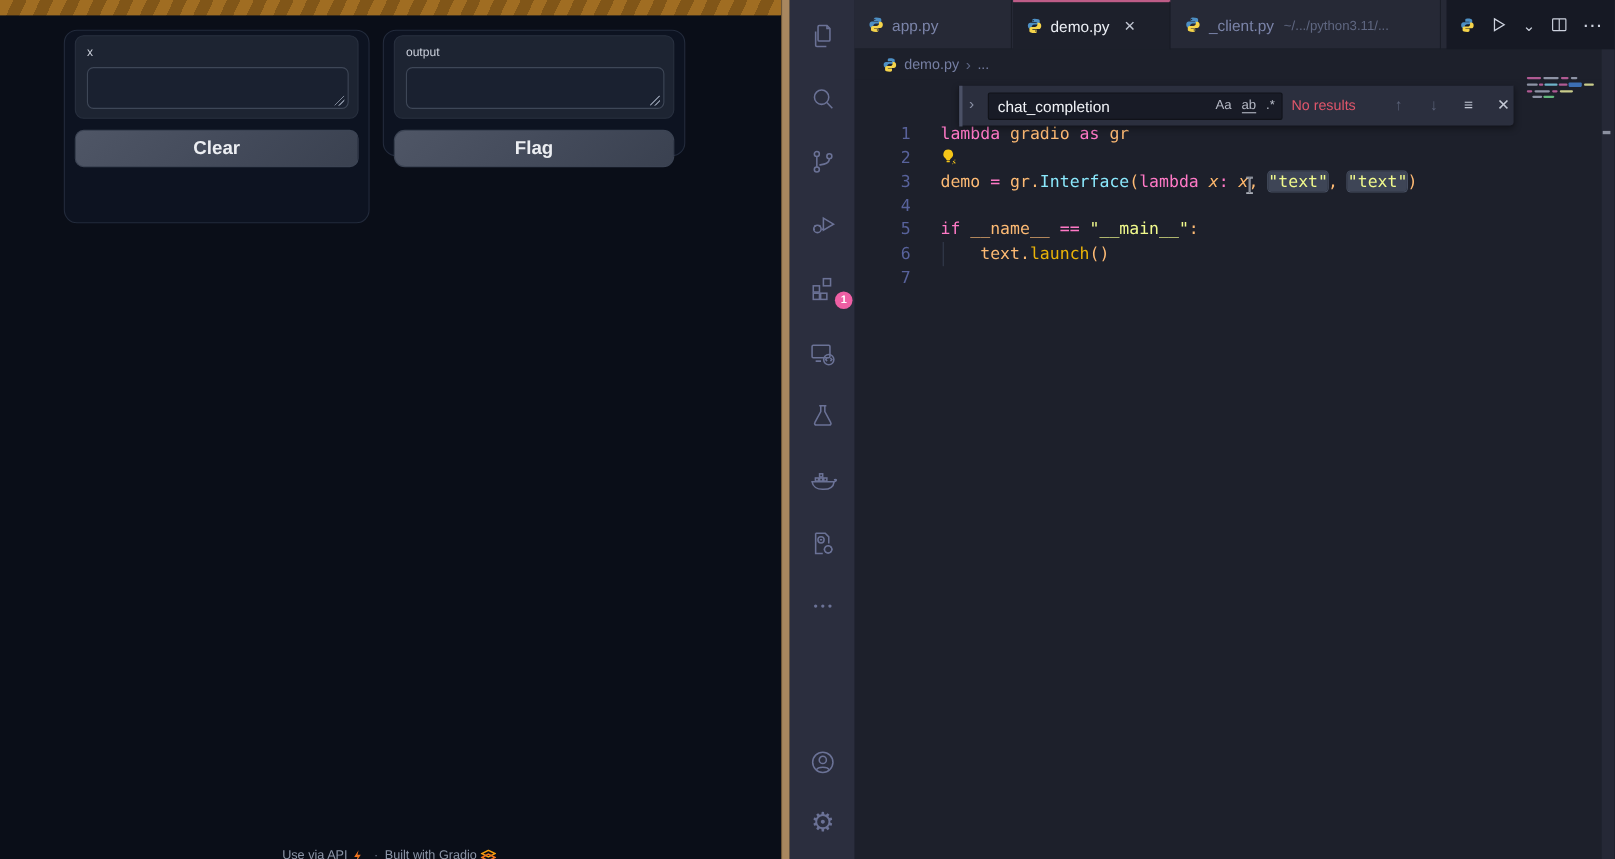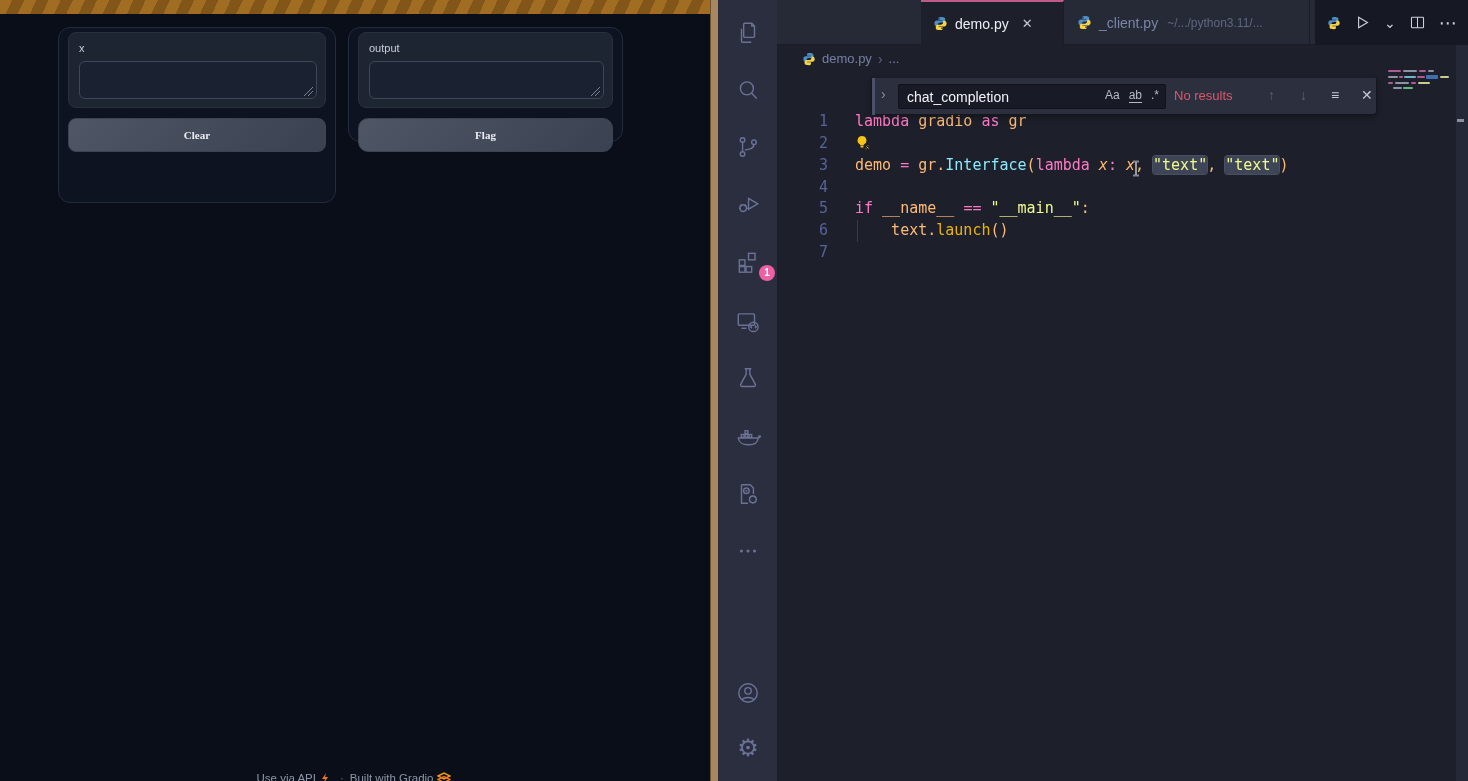--- a/index.html
+++ b/index.html
@@ -19,21 +19,21 @@
   .card-left .gr-block { width:258px; } .card-right .gr-block { width:255px; }
   .gr-label { position:absolute; left:10px; top:9px; font-size:11px; color:#c9ced9; }
   .gr-textarea { position:absolute; left:10px; top:28px; height:38px; background:#1a2130;
                  border:1px solid #3e4757; border-radius:6px; resize:none; outline:none;
                  color:#e6e9ef; font-family:"Liberation Sans",sans-serif; }
   .card-left .gr-textarea { width:238px; } .card-right .gr-textarea { width:235px; }
   .resize-grip { position:absolute; width:9px; height:9px;
     background:linear-gradient(135deg,transparent 0 45%,#7c8596 45% 52%,transparent 52% 70%,#7c8596 70% 77%,transparent 77%); }
   .card-left .resize-grip { left:235px; top:54px; } .card-right .resize-grip { left:232px; top:54px; }
   .gr-btn { position:absolute; left:9px; height:34px; border:1px solid #3c4454; border-radius:8px;
-            font-family:Liberation Serif, serif; font-weight:bold; font-size:11px;
+            font-family:Liberation Sans, sans-serif; font-weight:bold; font-size:17px;
             color:#eceef2; cursor:pointer;
             background:linear-gradient(135deg,#4f5666 0%,#434a5a 55%,#3a4150 100%);text-align:center; }
   .card-left .gr-btn { width:258px; } .card-right .gr-btn { width:255px;border-radius:10px; }
   .btn-secondary { top:90px; }
   .btn-submit { top:136px; border:1px solid #ff8a2a;
     background:linear-gradient(135deg,#ff8018 0%,#f96a0a 55%,#ed5802 100%); color:#ffffff; }
   .gr-footer { position:absolute; left:0; bottom:-3px; width:710px; text-align:center;
                font-size:11.5px; color:#8d96a8; }
   .gr-footer span { vertical-align:middle; }
   .gr-footer svg { vertical-align:middle; margin:0 3px; }
@@ -243,20 +243,27 @@
         <svg viewBox="0 0 24 24">
             <circle cx="12" cy="12" r="8.5"></circle>
             <circle cx="12" cy="10" r="3"></circle>
             <path d="M6.7 18.3c1.2-2.8 9.4-2.8 10.6 0"></path>
           </svg>
       </div>
       <div class="ab-icon ab-gear" style="top:735px">⚙</div>
     </div>
 
     <div class="tabbar">
+      <div class="tab tab-app">
+        <svg width="15" height="15" viewBox="0 0 16 16">
+            <path fill="#4d8fc4" d="M7.9 1C5.6 1 5.8 2.1 5.8 2.8V4.3h4.3v.6H3.9C2.6 4.9 1.5 5.9 1.5 7.9s1.1 3 2.4 3h1.3V9.2c0-1.4 1.2-2.4 2.5-2.4h3.4c1.1 0 1.9-.9 1.9-2V2.8C13 1.7 11.2 1 7.9 1zM6.7 2.3c.4 0 .7.3.7.7s-.3.7-.7.7-.7-.3-.7-.7.3-.7.7-.7z"></path>
+            <path fill="#f5d44a" d="M8.1 15c2.3 0 2.1-1.1 2.1-1.8v-1.5H5.9v-.6h6.2c1.3 0 2.4-1 2.4-3s-1.1-3-2.4-3h-1.3v1.7c0 1.4-1.2 2.4-2.5 2.4H4.9c-1.1 0-1.9.9-1.9 2v2C3 14.3 4.8 15 8.1 15zm1.2-1.3c-.4 0-.7-.3-.7-.7s.3-.7.7-.7.7.3.7.7-.3.7-.7.7z"></path>
+          </svg>
+        <span>app.py</span>
+      </div>
       <div class="tab tab-demo">
         <svg width="15" height="15" viewBox="0 0 16 16">
             <path fill="#4d8fc4" d="M7.9 1C5.6 1 5.8 2.1 5.8 2.8V4.3h4.3v.6H3.9C2.6 4.9 1.5 5.9 1.5 7.9s1.1 3 2.4 3h1.3V9.2c0-1.4 1.2-2.4 2.5-2.4h3.4c1.1 0 1.9-.9 1.9-2V2.8C13 1.7 11.2 1 7.9 1zM6.7 2.3c.4 0 .7.3.7.7s-.3.7-.7.7-.7-.3-.7-.7.3-.7.7-.7z"></path>
             <path fill="#f5d44a" d="M8.1 15c2.3 0 2.1-1.1 2.1-1.8v-1.5H5.9v-.6h6.2c1.3 0 2.4-1 2.4-3s-1.1-3-2.4-3h-1.3v1.7c0 1.4-1.2 2.4-2.5 2.4H4.9c-1.1 0-1.9.9-1.9 2v2C3 14.3 4.8 15 8.1 15zm1.2-1.3c-.4 0-.7-.3-.7-.7s.3-.7.7-.7.7.3.7.7-.3.7-.7.7z"></path>
           </svg>
         <span>demo.py</span>
         <span class="tab-close">✕</span>
       </div>
       <div class="tab tab-client">
         <svg width="15" height="15" viewBox="0 0 16 16">

